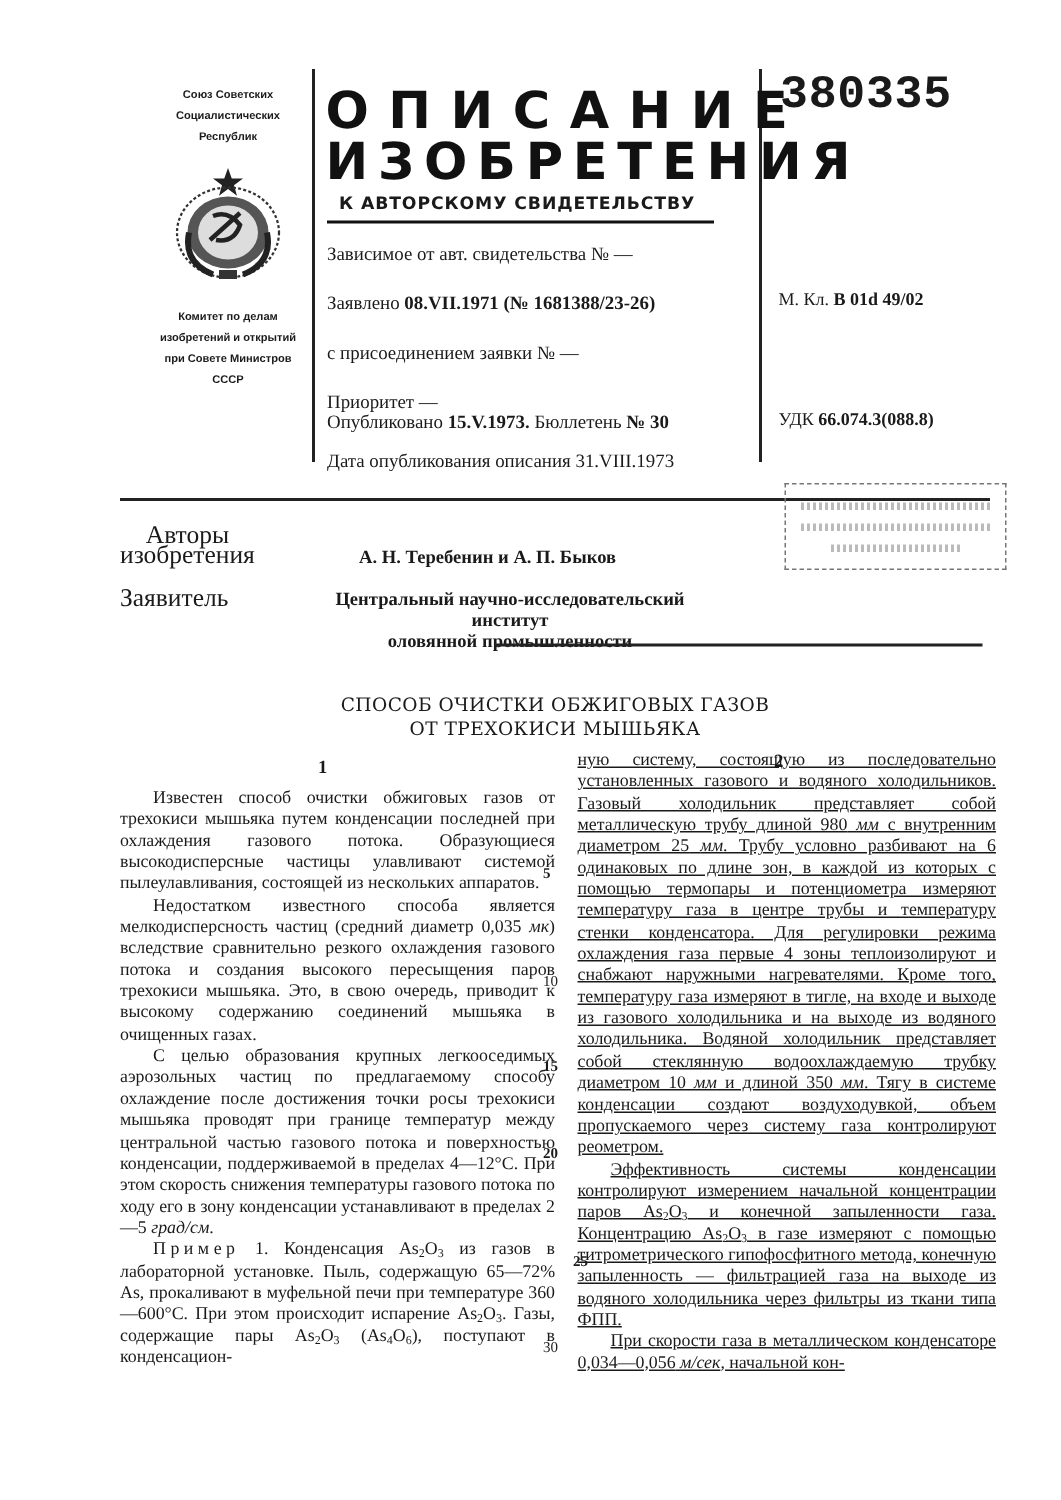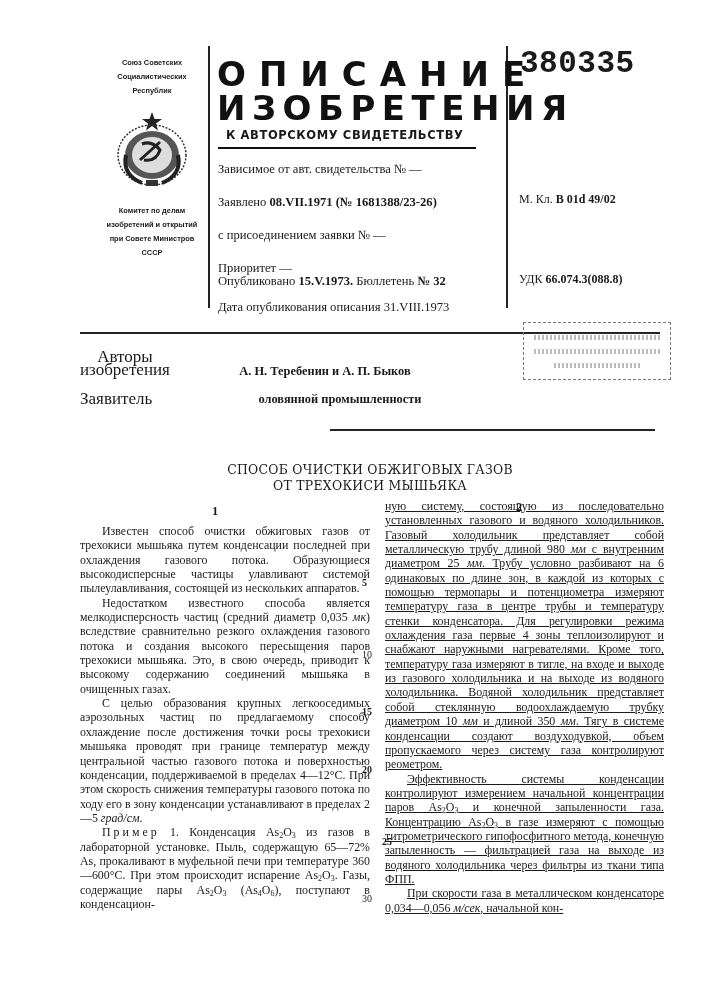--- a/index.html
+++ b/index.html
@@ -71,21 +71,21 @@
 <div class="abs meta" style="top:228px;">с присоединением заявки № —</div>
 <div class="abs meta" style="top:261px;text-align:right;">Приоритет —</div>
 <div class="abs meta" style="top:273px; top:274px;"></div>
 
 <div class="abs meta" style="top:272px;"></div>
 
 <div class="abs meta" style="top:274px;">
   <span>Опубликовано</span>
   <b>15.V.1973.</b>
   <span>Бюллетень</span>
-  <b>№ 32</b>
+  <b>№ 30</b>
 </div>
 <div class="abs meta" style="top:300px;">Дата опубликования описания 31.VIII.1973</div>
 
 <div class="abs docnum">380335</div>
 <div class="abs right-meta" style="top:192px;">
   <span>М. Кл.</span>
   <b>B 01d 49/02</b>
 </div>
 <div class="abs right-meta" style="top:272px;">
   <span>УДК</span>
@@ -99,20 +99,21 @@
   <div class="ln" style="top:40px; left:30px; right:30px;"></div>
 </div>
 
 <div class="abs label" style="top:350px;">
   <div>Авторы</div>
   <div>изобретения</div>
 </div>
 <div class="abs center-line" style="left:200px; width:250px; top:364px;">А. Н. Теребенин и А. П. Быков</div>
 <div class="abs label" style="top:392px;">Заявитель</div>
 <div class="abs center-line" style="left:210px; width:260px; top:392px; line-height:14px;">
+  <div>Центральный научно-исследовательский институт</div>
   <div>оловянной промышленности</div>
 </div>
 <div class="hrule" style="left:330px; top:429px; width:325px; height:1.5px;"></div>
 
 <div class="abs heading" style="top:462px;">
   <div>СПОСОБ ОЧИСТКИ ОБЖИГОВЫХ ГАЗОВ</div>
   <div>ОТ ТРЕХОКИСИ МЫШЬЯКА</div>
 </div>
 <div class="abs colnum" style="left:212px; top:504px;">1</div>
 <div class="abs colnum" style="left:516px; top:500px;">2</div>

